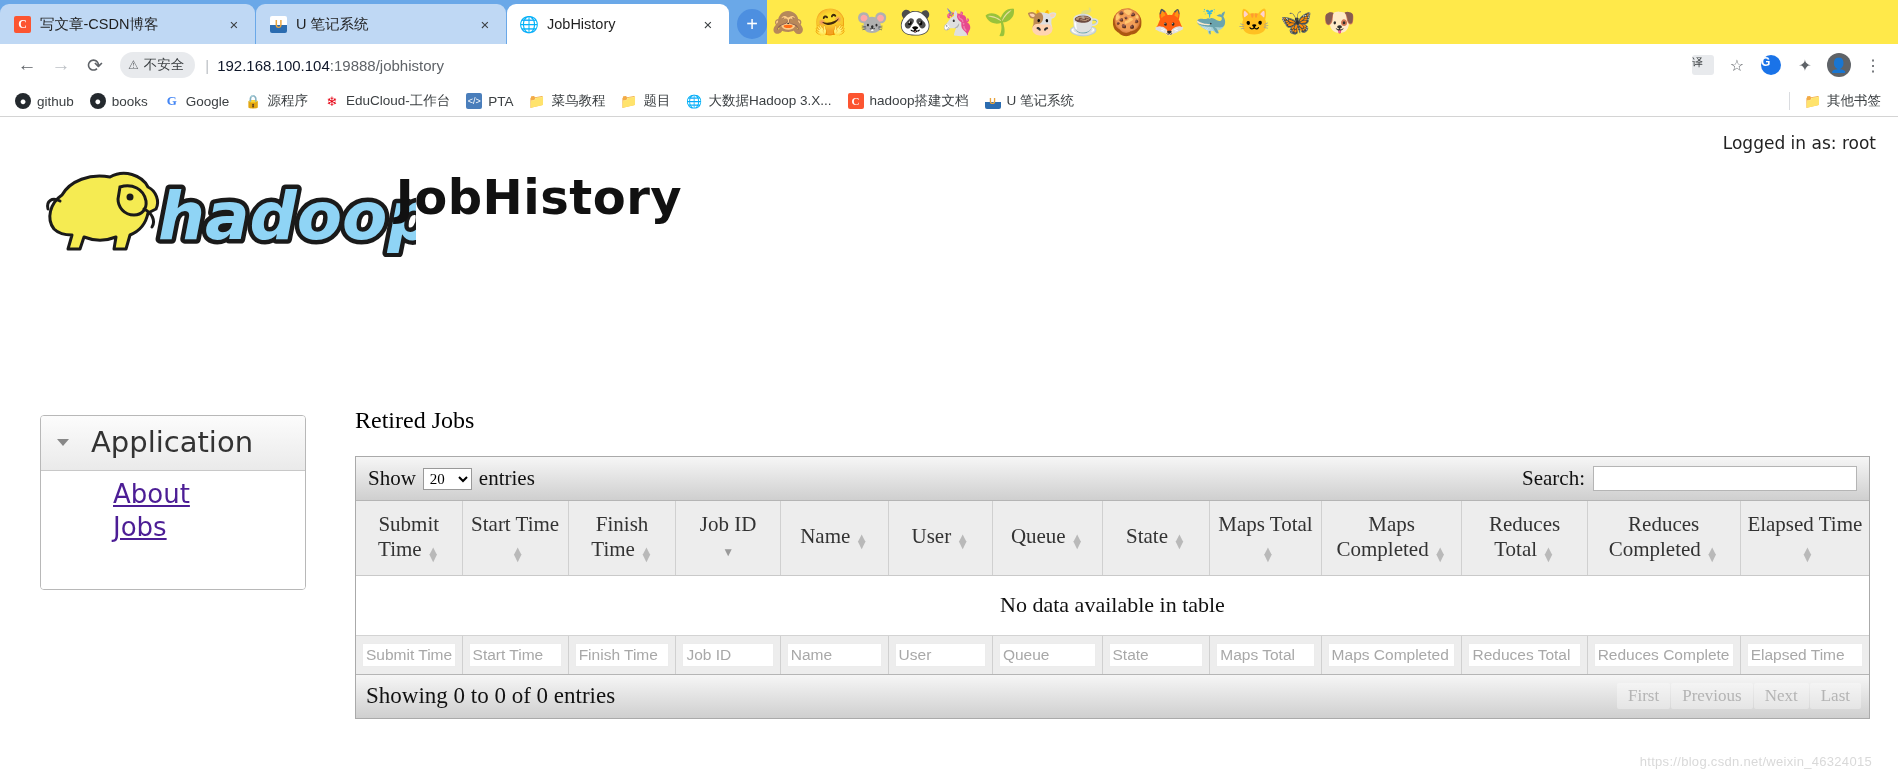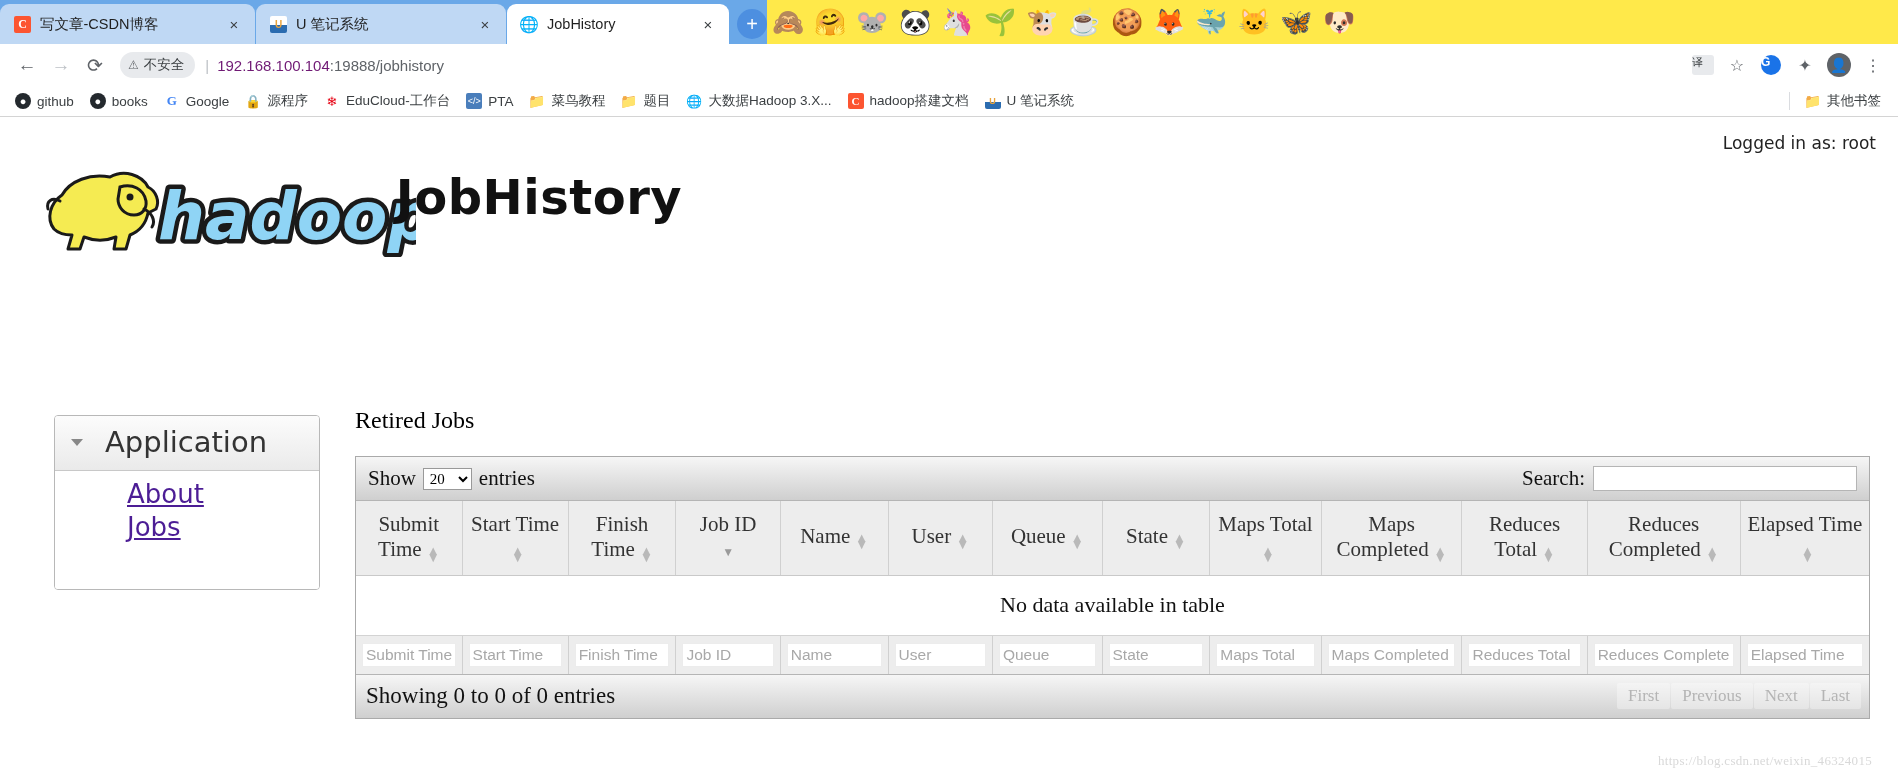--- a/index.html
+++ b/index.html
@@ -116,21 +116,21 @@
     background: #e8eaed;
     border-radius: 13px;
     height: 26px;
     padding: 0 11px 0 8px;
     margin-right: 10px;
     font-size: 13.5px;
     color: #3c4043;
   }
   .warn-tri { font-size: 12px; margin-right: 5px; color: #5f6368; }
   .url-sep { color: #bdc1c6; margin-right: 8px; }
-  .url-strong { color: #701a75; }
+  .url-strong { color: #0f172a; }
   .url-dim { color: #5f6368; }
   .tb-icon {
     width: 30px; height: 30px;
     display: flex; align-items: center; justify-content: center;
     font-size: 16px; color: #5f6368;
     margin-left: 4px;
   }
   .tb-avatar {
     width: 24px; height: 24px; border-radius: 50%;
     background: #5f6368; color: #fff;
@@ -209,21 +209,21 @@
     color: #111;
     font-family: "DejaVu Sans", sans-serif;
     letter-spacing: 0.5px;
     width: 1898px;
     padding-right: 820px;
   }
 
   
   .sidebar {
     position: absolute;
-    left: 26px; top: 298px;
+    left: 12px; top: 298px;
     width: 294px;
     padding-left: 28px;
   }
   .panel {
     border: 1px solid #b8b8b8;
     border-radius: 4px;
     background: #fff;
     margin-bottom: 16px;
     overflow: hidden;
   }
@@ -392,21 +392,21 @@
     padding: 3px 11px;
     margin-left: 1px;
     background: rgba(255,255,255,0.35);
     border-radius: 2px;
   }
   .watermark {
     position: absolute;
     right: 26px; bottom: 14px;
     font-size: 13px;
     color: #d9d9d9;
-    font-family: Liberation Serif, serif;
+    font-family: Liberation Sans, sans-serif;
     letter-spacing: 0.3px;
   }
 </style>
 </head>
 <body>
 
 <div class="browser">
 
   <div class="tabstrip">
     <div class="tab inactive tab-w1">

